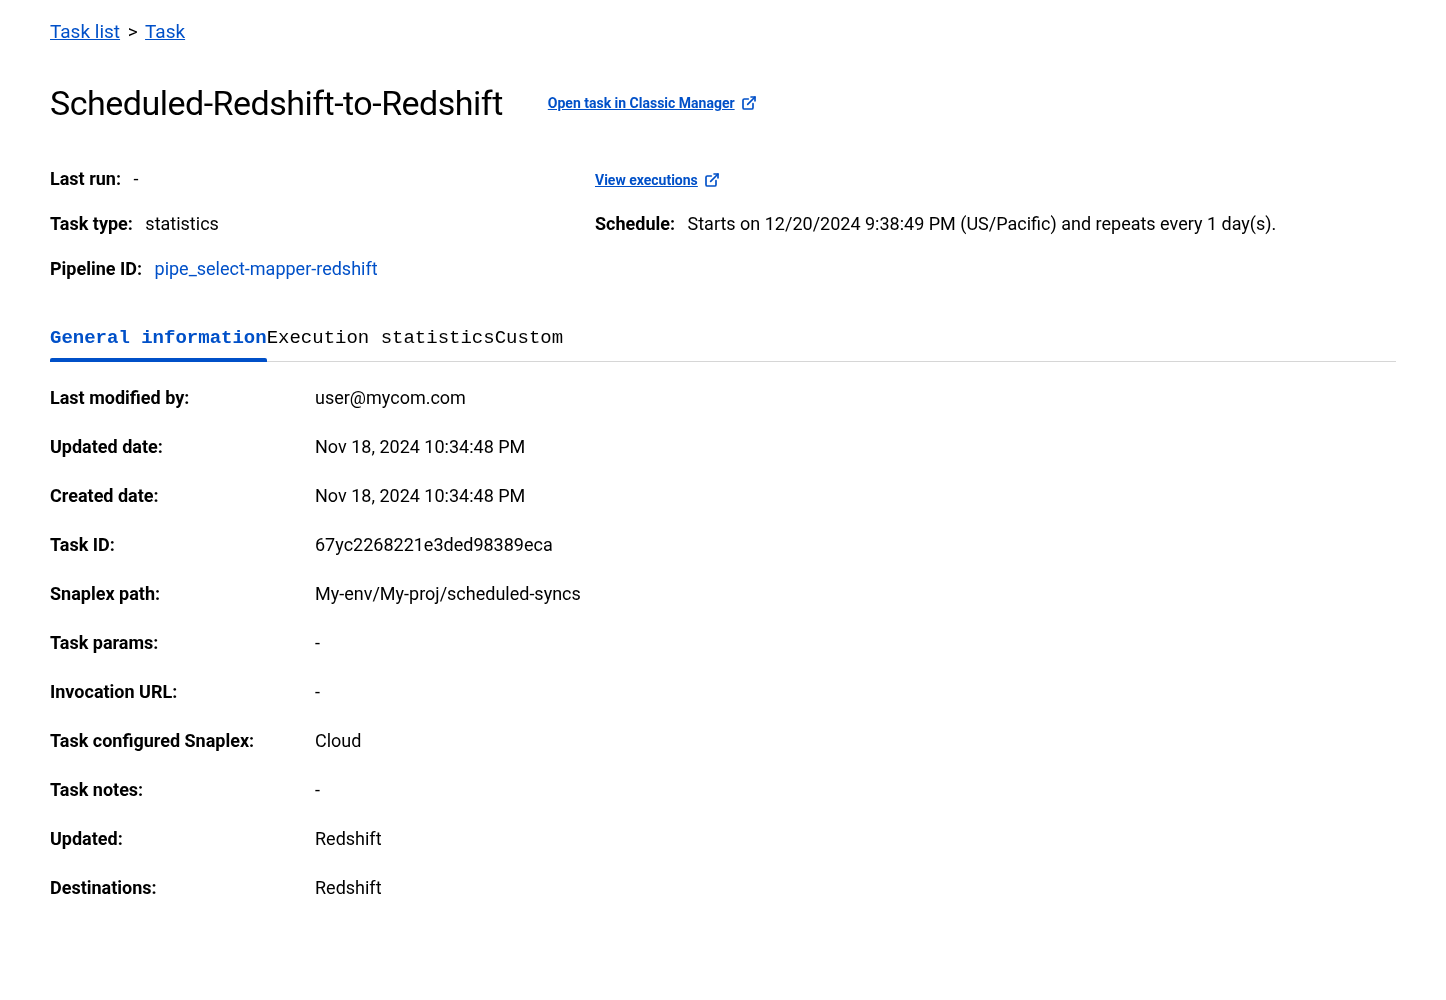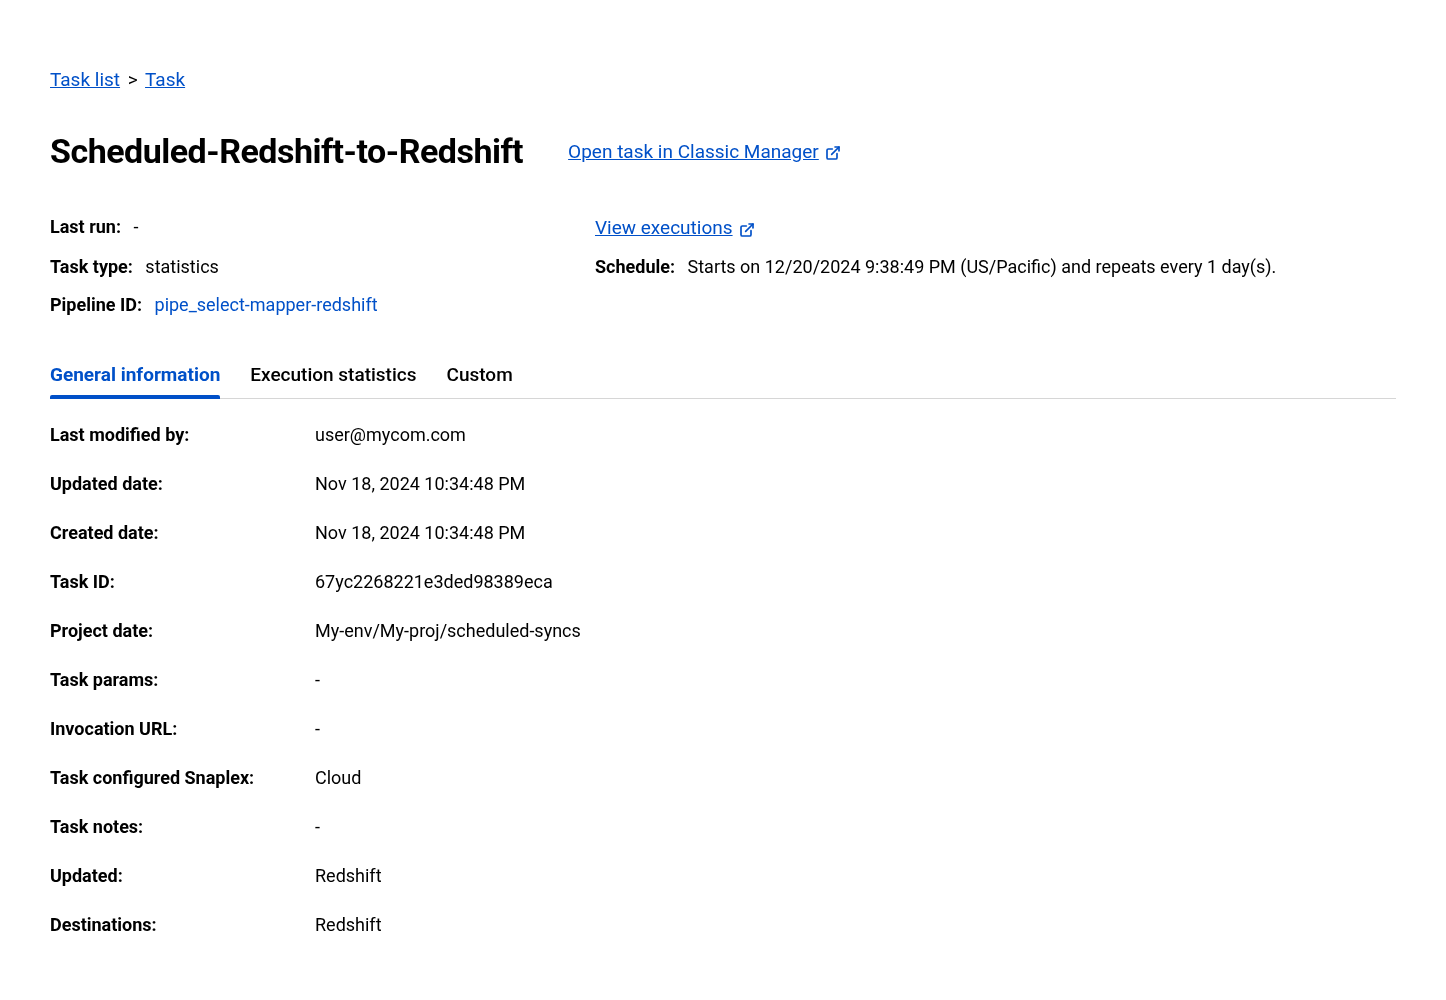--- a/index.html
+++ b/index.html
@@ -5,41 +5,41 @@
     * { box-sizing: border-box; margin: 0; padding: 0; }
     body {
       font-family: -apple-system, BlinkMacSystemFont, "Segoe UI", Roboto, Helvetica, Arial, sans-serif;
       background: #fff;
       color: #000;
       padding: 20px 50px;
       font-size: 18px;
       width: 1446px;
     }
     a { color: #0050c8; text-decoration: underline; }
-    .breadcrumb { font-size: 19px; margin-bottom: 40px; margin-top: 48px; }
+    .breadcrumb { font-size: 19px; margin-bottom: 40px; }
     .breadcrumb a { color: #0050c8; }
     .breadcrumb .sep { color: #000; text-decoration: none; display: inline-block; margin: 0 3px; }
     .title-row { display: flex; align-items: center; gap: 45px; margin-bottom: 45px; }
-    .page-title { font-size: 34px; font-weight: 700; letter-spacing: -0.5px; text-align: center; }
-    .link-with-icon { color: #0050c8; font-size: 19px; text-decoration: underline; display: inline-flex; align-items: center; gap: 6px; }
+    .page-title { font-size: 34px; font-weight: 400; letter-spacing: -0.5px; text-align: center; }
+    .link-with-icon { color: #0050c8; font-size: 14px; text-decoration: underline; display: inline-flex; align-items: center; gap: 6px; font-weight: bold; }
     .ext-icon { width: 16px; height: 16px; display: inline-block; }
     .summary-grid {
       display: grid;
       grid-template-columns: 545px 1fr;
-      row-gap: 17px;
+      row-gap: 24px;
       margin-bottom: 40px;
     }
     .summary-item .label { font-weight: 700; display: inline; }
     .summary-item .value { display: inline; margin-left: 8px; }
     .link-val { color: #0050c8; }
     .tabs {
       display: flex;
-      gap: 30px;
       border-bottom: 1px solid #d6d6d6;
       margin-bottom: 25px;
+      font-family: Liberation Mono, monospace;
     }
     .tab {
       padding: 8px 0 12px 0;
       font-size: 19px;
       font-weight: 500;
       cursor: pointer;
       position: relative;
     }
     .tab.active {
       color: #0050c8;
@@ -128,21 +128,21 @@
 
   <div class="detail-label">Updated date:</div>
   <div class="detail-value">Nov 18, 2024 10:34:48 PM</div>
 
   <div class="detail-label">Created date:</div>
   <div class="detail-value">Nov 18, 2024 10:34:48 PM</div>
 
   <div class="detail-label">Task ID:</div>
   <div class="detail-value">67yc2268221e3ded98389eca</div>
 
-  <div class="detail-label">Project date:</div>
+  <div class="detail-label">Snaplex path:</div>
   <div class="detail-value">My-env/My-proj/scheduled-syncs</div>
 
   <div class="detail-label">Task params:</div>
   <div class="detail-value">-</div>
 
   <div class="detail-label">Invocation URL:</div>
   <div class="detail-value">-</div>
 
   <div class="detail-label">Task configured Snaplex:</div>
   <div class="detail-value">Cloud</div>

